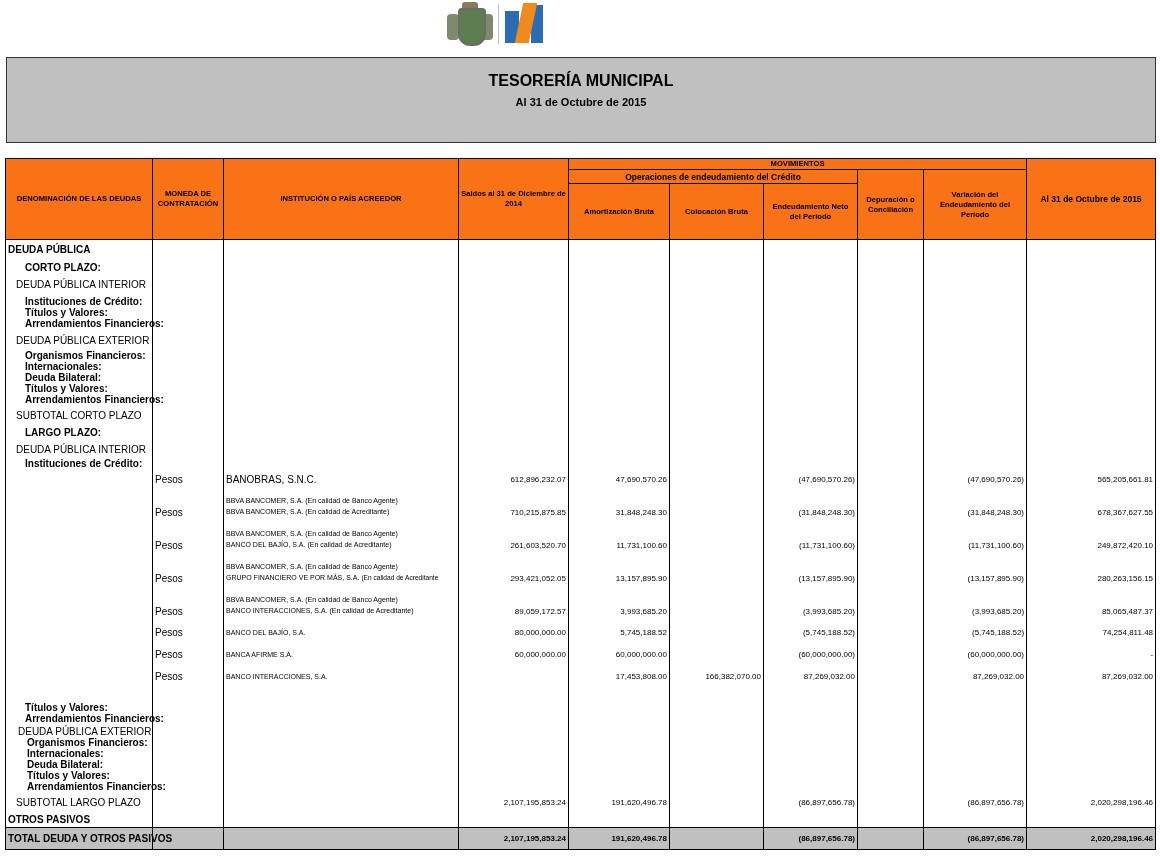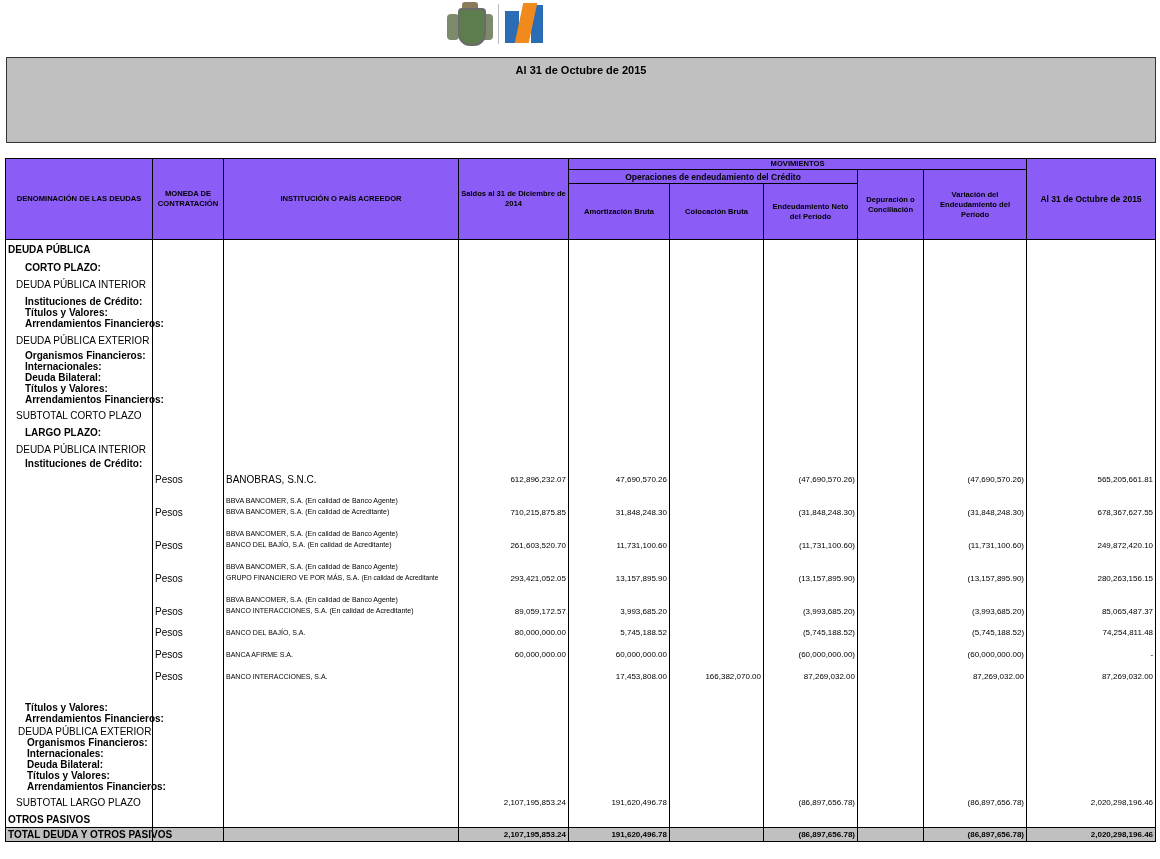--- a/index.html
+++ b/index.html
@@ -20,21 +20,21 @@
   .brand .sub{font-size:8px;line-height:10px;color:#888;}
   .brand .sub b{color:#f08a1c;font-style:italic;margin-left:4px;}
 
   .titlebox{position:absolute;left:6px;top:57px;width:1148px;height:84px;background:#c0c0c0;border:1px solid #333;text-align:center;}
   .titlebox .t1{font-weight:bold;font-size:16px;margin-top:14px;}
   .titlebox .t2{font-weight:bold;font-size:12.5px;margin-top:4px;}
   .titlebox .t3{font-weight:bold;font-size:11px;margin-top:6px;}
 
   table{position:absolute;left:5px;top:158px;border-collapse:collapse;table-layout:fixed;width:1150px;font-size:8px;}
   th,td{border-left:1px solid #000;border-right:1px solid #000;padding:0 2px;vertical-align:middle;}
-  thead th{background:#8b5cf6;font-weight:bold;border:1px solid #000;font-size:7.6px;text-align:center;line-height:10px;}
+  thead th{background:#f97316;font-weight:bold;border:1px solid #000;font-size:7.6px;text-align:center;line-height:10px;}
   .num{text-align:right;white-space:nowrap;}
   .lbl{white-space:nowrap;font-size:10px;}
   .b{font-weight:bold;}
   .i1{padding-left:10px;}
   .i2{padding-left:19px;font-weight:bold;}
   .small{font-size:6.6px;}
   tr.total td{background:#c0c0c0;font-weight:bold;border-top:1px solid #000;border-bottom:1px solid #000;}
   tbody tr:last-child td{border-bottom:1px solid #000;}
   .stack div{line-height:11px;}
 </style>
@@ -50,20 +50,21 @@
   </div>
   <div class="sep"></div>
   <div class="mlogo">
     <div class="m1"></div>
       <div class="m3"></div>
       <div class="m2"></div>
   </div>
 </div>
 
 <div class="titlebox">
+  <div class="t1">TESORERÍA MUNICIPAL</div>
   <div class="t3">Al 31 de Octubre de 2015</div>
 </div>
 
 <table>
   <colgroup>
     <col style="width:147px">
       <col style="width:71px">
       <col style="width:235px">
       <col style="width:110px">
     <col style="width:101px">
@@ -386,21 +387,21 @@
         <td></td>
         <td></td>
         <td></td>
         <td></td>
         <td></td>
         <td></td>
         <td></td>
         <td></td>
         <td></td>
       </tr>
-    <tr class="total" style="height:14px">
+    <tr class="total" style="height:22px">
       <td class="lbl">TOTAL DEUDA Y OTROS PASIVOS</td>
       <td></td>
         <td></td>
       <td class="num">2,107,195,853.24</td>
       <td class="num">191,620,496.78</td>
       <td class="num"></td>
       <td class="num">(86,897,656.78)</td>
       <td class="num"></td>
       <td class="num">(86,897,656.78)</td>
       <td class="num">2,020,298,196.46</td>

